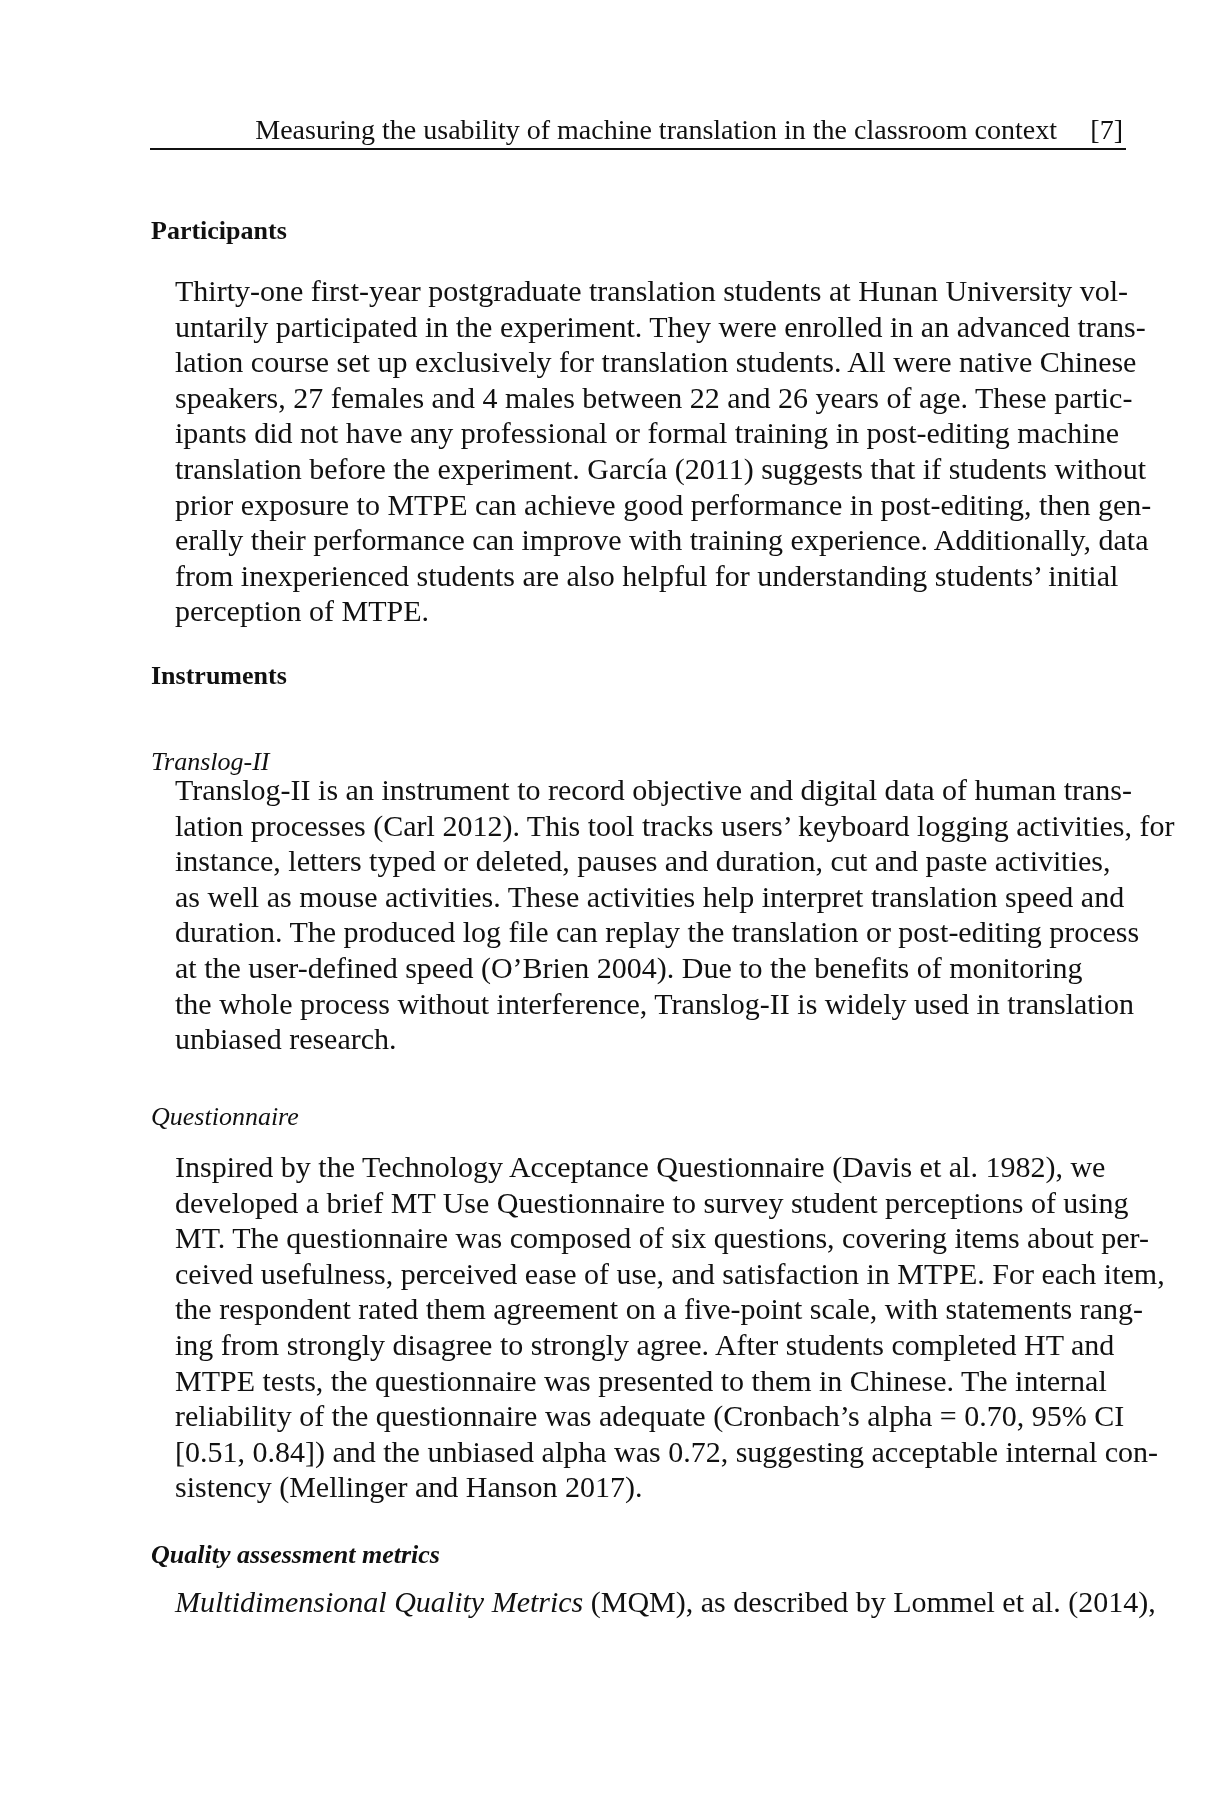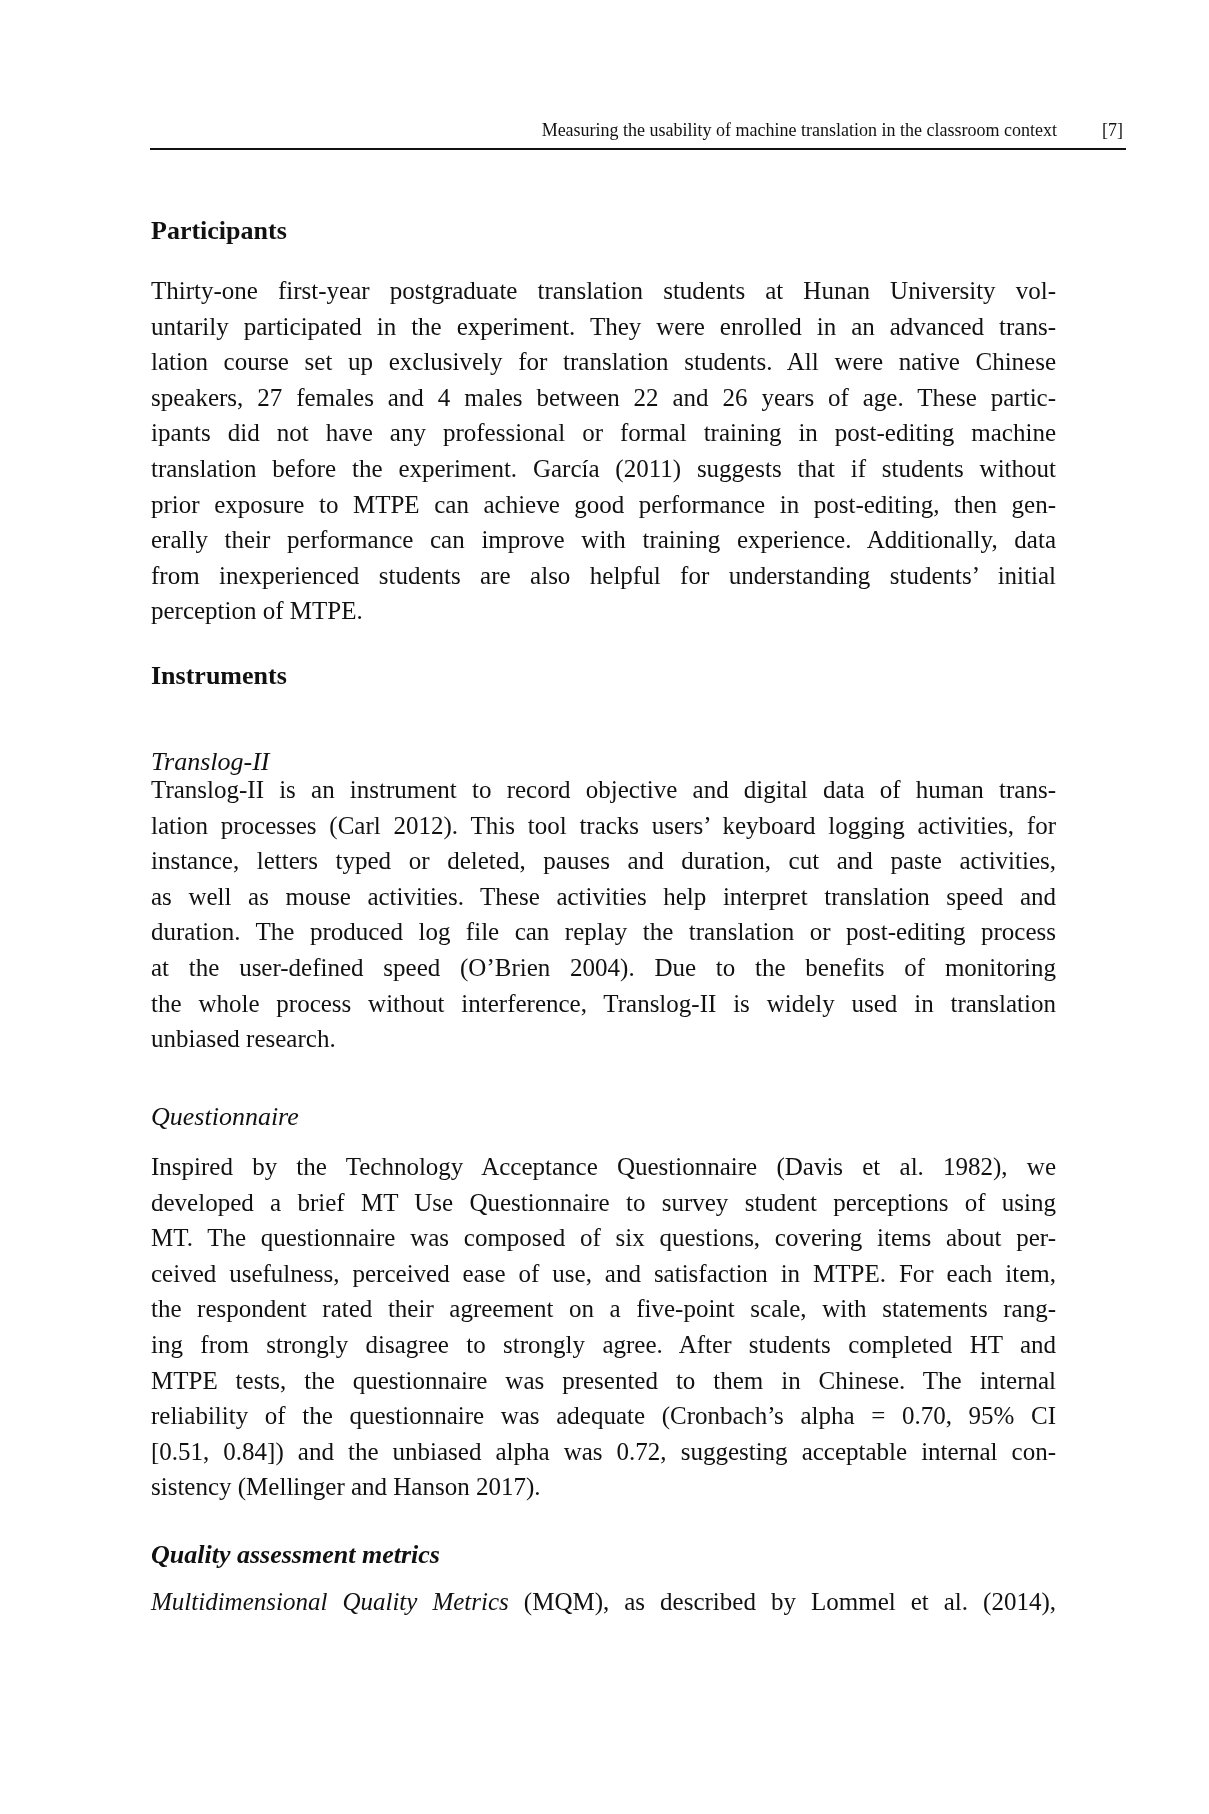--- a/index.html
+++ b/index.html
@@ -19,21 +19,21 @@
     position: absolute;
     left: 0; top: 0;
     width: 1209px; height: 1814px;
   }
   .running-head {
     position: absolute;
     left: 150px;
     width: 976px;
     top: 116px;
     height: 28px;
-    font-size: 18px;
+    font-size: 28px;
     line-height: 28px;
   }
   .running-head .title {
     position: absolute;
     right: 69px;
     top: 0;
     white-space: nowrap;
   }
   .running-head .pageno {
     position: absolute;
@@ -60,23 +60,24 @@
     white-space: nowrap;
     font-weight: bold;
   }
   .subheading {
     font-size: 26px;
     line-height: 34px;
     font-style: italic;
     white-space: nowrap;
   }
   .para {
-    font-size: 25px;
+    font-size: 30px;
     line-height: 35.6px;
     text-align: justify;
+    margin-left: 24px;
   }
   .line {
     display: block;
     white-space: nowrap;
     text-align: justify;
     text-align-last: justify;
     height: 35.6px;
     overflow: visible;
   }
   .line.last {
@@ -125,21 +126,21 @@
     <span class="line last">unbiased research.</span>
   </div>
 
   <div class="block subheading" style="top:1100px;">Questionnaire</div>
 
   <div class="block para" style="top:1149px;">
     <span class="line">Inspired by the Technology Acceptance Questionnaire (Davis et al. 1982), we</span>
     <span class="line">developed a brief MT Use Questionnaire to survey student perceptions of using</span>
     <span class="line">MT. The questionnaire was composed of six questions, covering items about per-</span>
     <span class="line">ceived usefulness, perceived ease of use, and satisfaction in MTPE. For each item,</span>
-    <span class="line">the respondent rated their agreement on a five-point scale, with statements rang-</span>
+    <span class="line">the respondent rated them agreement on a five-point scale, with statements rang-</span>
     <span class="line">ing from strongly disagree to strongly agree. After students completed HT and</span>
     <span class="line">MTPE tests, the questionnaire was presented to them in Chinese. The internal</span>
     <span class="line">reliability of the questionnaire was adequate (Cronbach’s alpha = 0.70, 95% CI</span>
     <span class="line">[0.51, 0.84]) and the unbiased alpha was 0.72, suggesting acceptable internal con-</span>
     <span class="line last">sistency (Mellinger and Hanson 2017).</span>
   </div>
 
   <div class="block subheading" style="top:1538px;font-weight:bold;">Quality assessment metrics</div>
 
   <div class="block para" style="top:1584px;">

